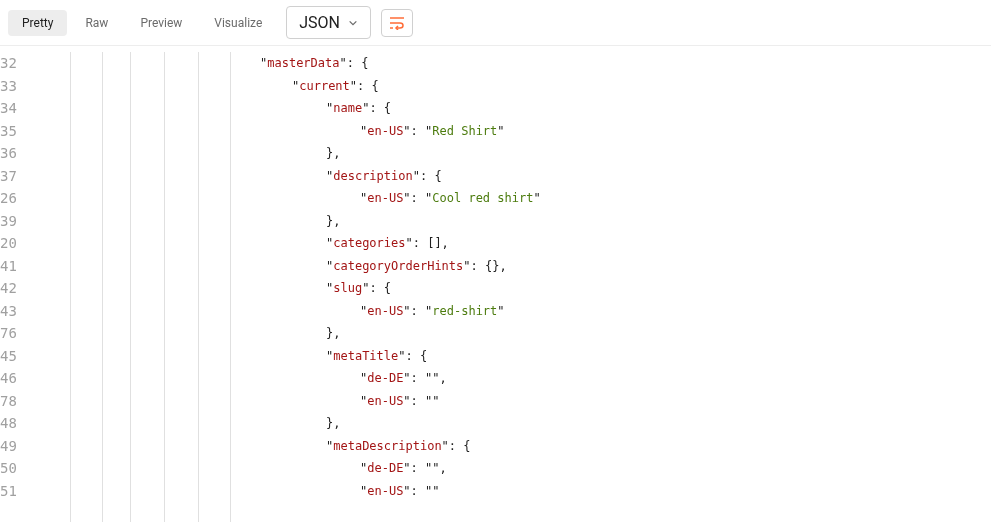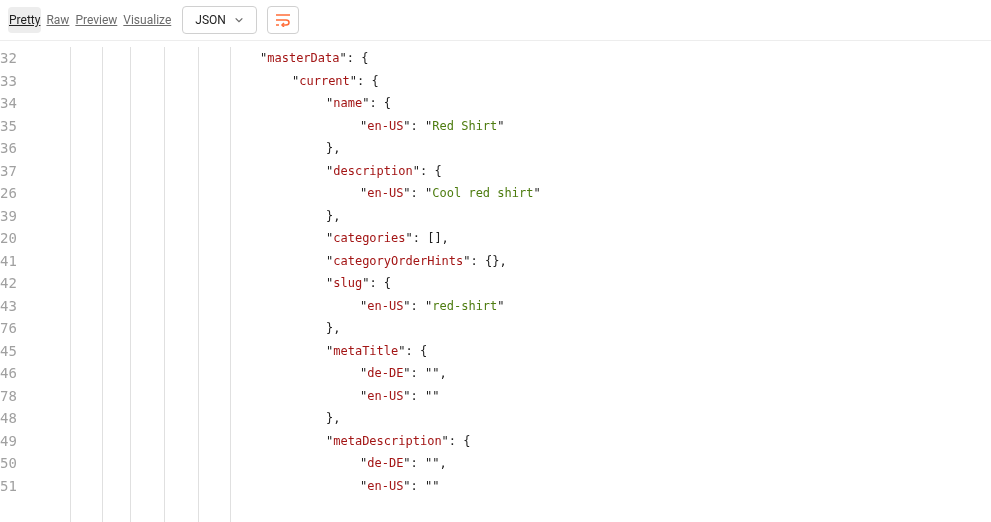--- a/index.html
+++ b/index.html
@@ -1,20 +1,20 @@
 <!DOCTYPE html>
 <html><head>
 <meta charset="utf-8">
 <style>
 * { box-sizing: border-box; margin: 0; padding: 0; }
 body { font-family: -apple-system, BlinkMacSystemFont, "Segoe UI", Roboto, sans-serif; font-size: 12px; background: #fff; color: #212121; width: 991px; height: 522px; overflow: hidden; }
 .toolbar { display: flex; align-items: center; gap: 4px; padding: 6px 8px; border-bottom: 1px solid #ededed; }
-.tab { padding: 6px 1px; font-size: 12px; color: #6b6b6b; border-radius: 4px; cursor: pointer; text-decoration: underline; }
+.tab { padding: 6px 14px; font-size: 12px; color: #6b6b6b; border-radius: 4px; cursor: pointer; }
 .tab.active { background: #ededed; color: #212121; }
-.dropdown { display: flex; align-items: center; gap: 8px; padding: 6px 12px; border: 1px solid #d0d0d0; border-radius: 4px; font-size: 12px; color: #212121; cursor: pointer; background: #fff; }
+.dropdown { display: flex; align-items: center; gap: 8px; padding: 6px 12px; border: 1px solid #d0d0d0; border-radius: 4px; font-size: 16px; color: #212121; cursor: pointer; background: #fff; }
 .chev { width: 10px; height: 10px; color: #6b6b6b; }
 .icon-btn { width: 32px; height: 28px; display: flex; align-items: center; justify-content: center; border: 1px solid #d0d0d0; border-radius: 4px; margin-left: 6px; cursor: pointer; color: #ff6c37; background: #fff; }
 .code-area { display: flex; height: calc(100% - 40px); overflow: hidden; }
 .gutter { width: 70px; padding-right: 10px; color: #a0a0a0; font-family: "IBMPlexMono", Consolas, monospace; font-size: 14px; line-height: 22.5px; user-select: none; padding-top: 6px; }
 .guides { width: 190px; position: relative; padding-top: 6px; }
 .guides .gl { position: absolute; top: 6px; bottom: 0; border-left: 1px solid #e0e0e0; }
 .code { flex: 1; font-family: "IBMPlexMono", Consolas, monospace; font-size: 12px; line-height: 22.5px; white-space: pre; padding-top: 6px; }
 .k { color: #a31515; }
 .s { color: #4d7c0f; }
 .p, .colon, .comma, .brace, .bracket, .quote { color: #212121; }

